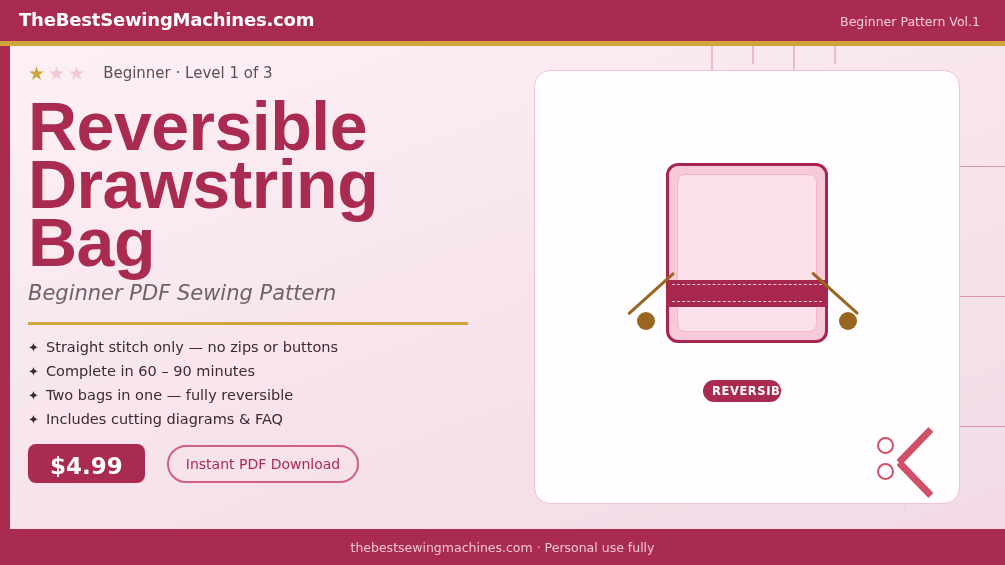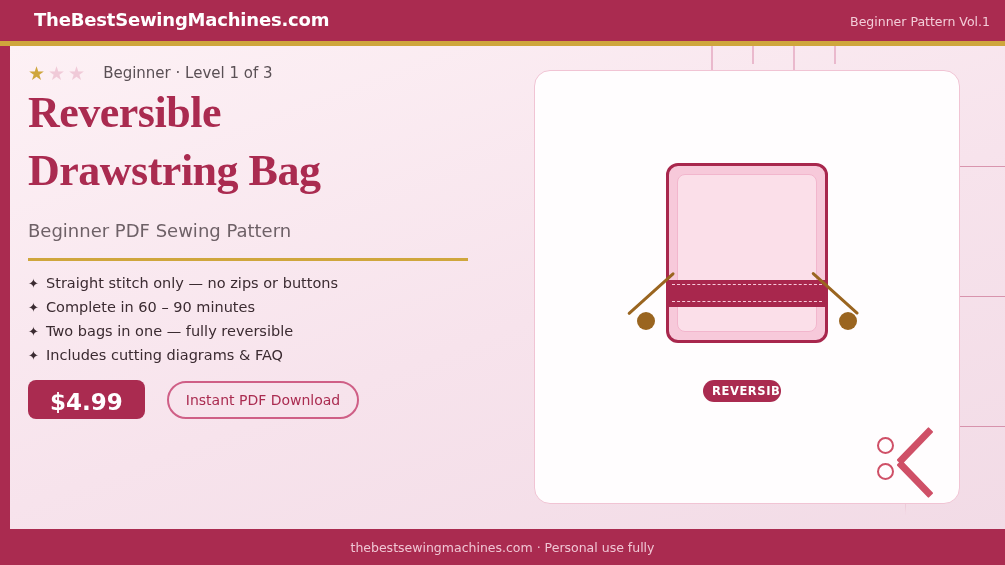--- a/index.html
+++ b/index.html
@@ -18,30 +18,30 @@
   
   #header {
     position: absolute;
     left: 0; top: 0;
     width: 1005px; height: 41px;
     background: #aa2b50;
     box-sizing: border-box;
   }
   #header-title {
     position: absolute;
-    left: 34px; top: 9px;
+    left: 19px; top: 9px;
     font-size: 18px;
     font-weight: bold;
     color: #ffffff;
     letter-spacing: -0.2px;
     white-space: nowrap;
   }
   #header-volume {
     position: absolute;
-    right: 15px; top: 14px;
+    right: 25px; top: 14px;
     font-size: 12.5px;
     color: #f3cdd8;
     white-space: nowrap;
   }
   #header-rule {
     position: absolute;
     left: 0; top: 41px;
     width: 1005px; height: 5px;
     background: #cfa63c;
   }
@@ -108,30 +108,32 @@
   .star.filled { color: #cfa63c; }
   .star.empty  { color: #f0cad8; }
   #difficulty-label {
     margin-left: 15px;
     font-size: 15px;
     color: #5a5055;
     white-space: nowrap;
   }
 
   #title {
-    font-family: Liberation Serif, serif;
+    margin-top: 13px;
+    font-family: Liberation Sans, sans-serif;
     font-weight: bold;
-    font-size: 44px;
+    font-size: 68px;
     line-height: 58px;
     color: #aa2b50;
     letter-spacing: -0.5px;
   }
   #subtitle {
-    margin-top: 20px;
-    font-size: 18px;
+    margin-top: 10px;
+    font-size: 21px;
+    font-style: italic;
     color: #6e6167;
   }
   #divider {
     margin-top: 17px;
     width: 440px; height: 3px;
     background: #cfa63c;
   }
 
   #features { margin-top: 14px; }
   .feature-row {

